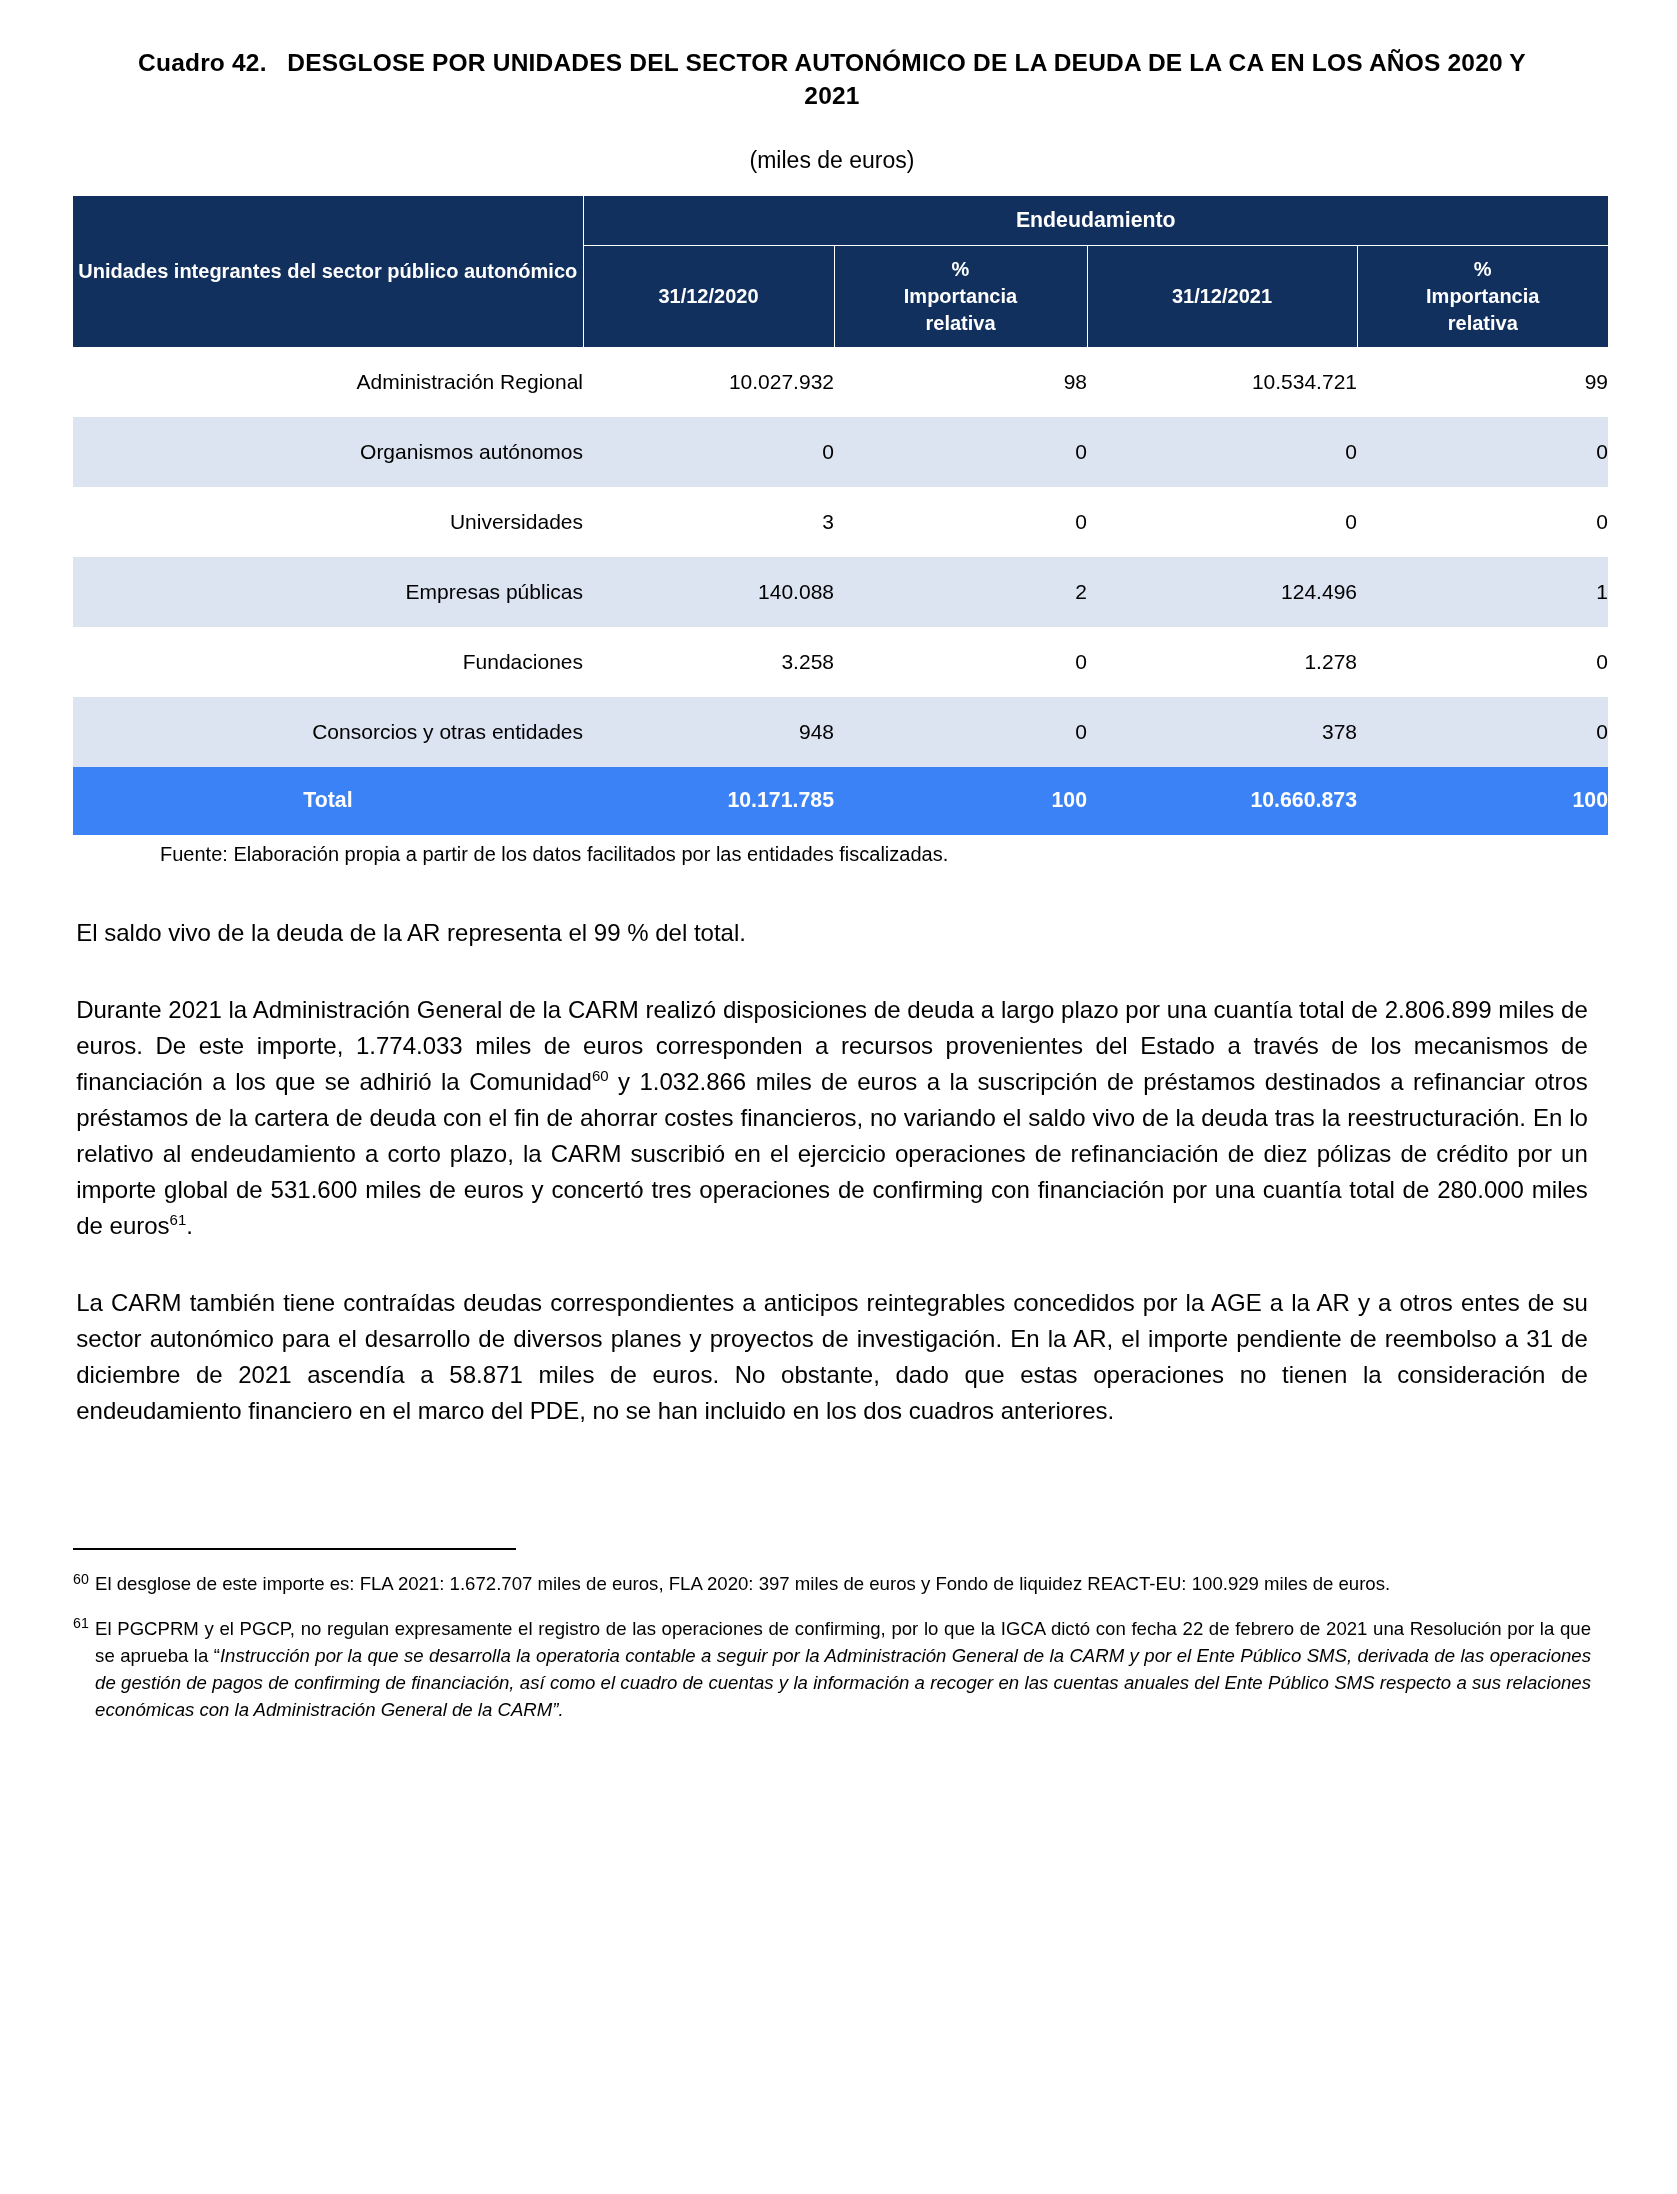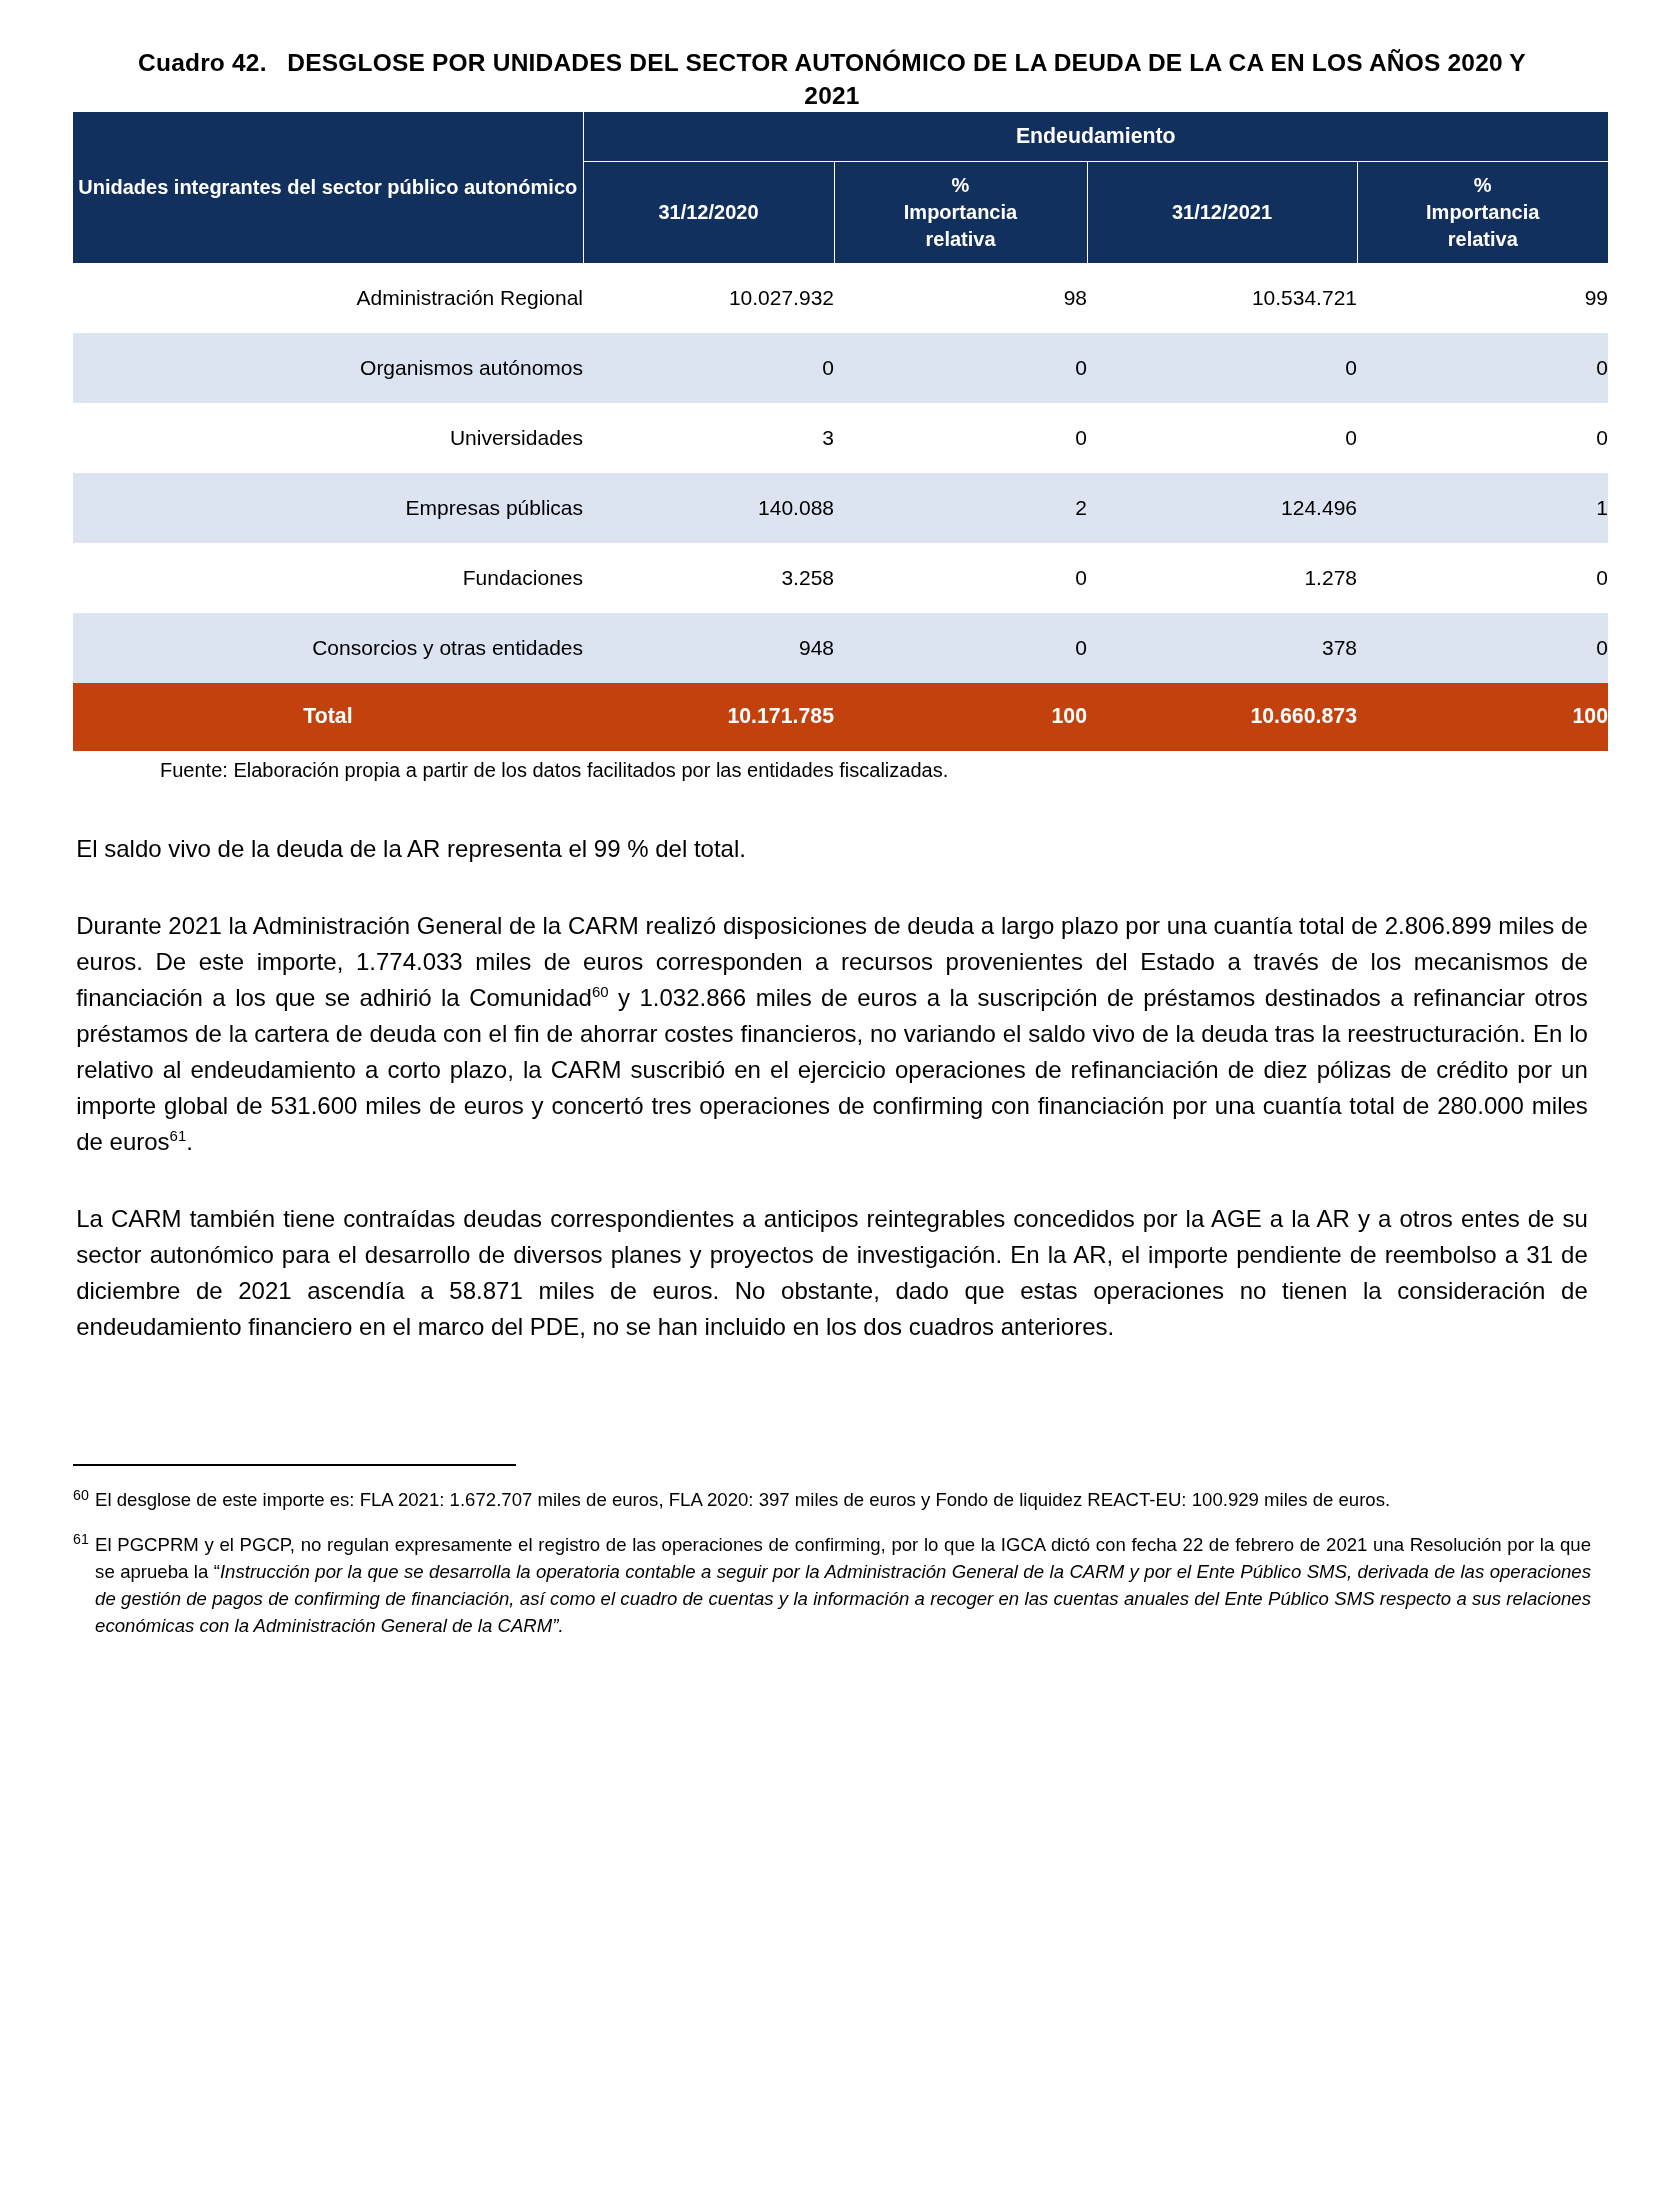--- a/index.html
+++ b/index.html
@@ -82,21 +82,21 @@
     height: 70px;
     font-size: 21px;
   }
   td.c-label { text-align: right; padding-left: 32px; }
   td.c-num { text-align: right; padding-right: 73px; }
   td.c-pct { text-align: right; padding-right: 85px; }
   td.c-num2 { text-align: right; padding-right: 89px; }
   td.c-pct2 { text-align: right; padding-right: 87px; }
 
   tr.total-row td {
-    background: #c2410c;
+    background: #3b82f6;
     color: #ffffff;
     font-weight: bold;
     height: 68px;
     font-size: 21.3px;
   }
   tr.total-row td.c-label {
     text-align: center;
     padding-left: 0;
   }
 
@@ -145,20 +145,21 @@
 </style>
 </head>
 <body>
 
 <div class="page">
 
   <div class="title-block">
     <span class="cuadro-label">Cuadro 42.</span><span>DESGLOSE POR UNIDADES DEL SECTOR AUTONÓMICO DE LA DEUDA DE LA CA EN LOS AÑOS 2020 Y 2021</span>
   </div>
 
+  <div class="units-line">(miles de euros)</div>
 
   <table class="main">
     <colgroup>
       <col style="width:510px">
       <col style="width:251px">
       <col style="width:253px">
       <col style="width:270px">
       <col style="width:251px">
     </colgroup>
     <thead>

